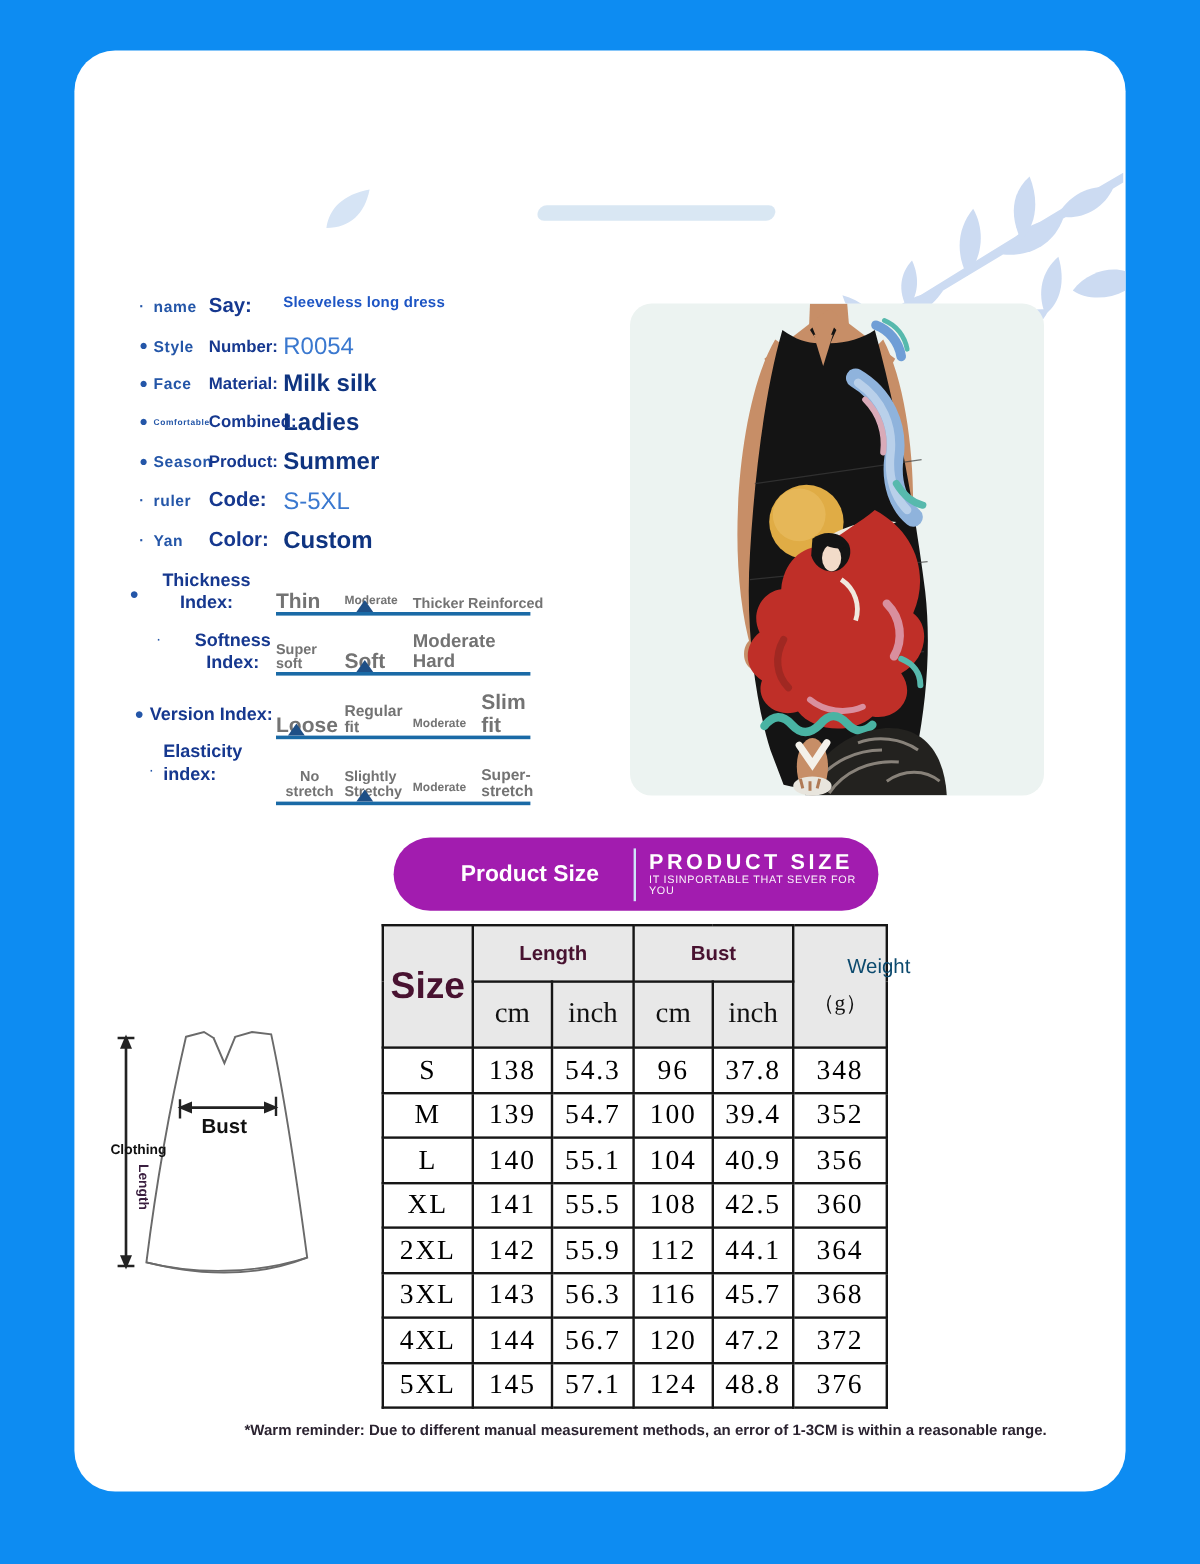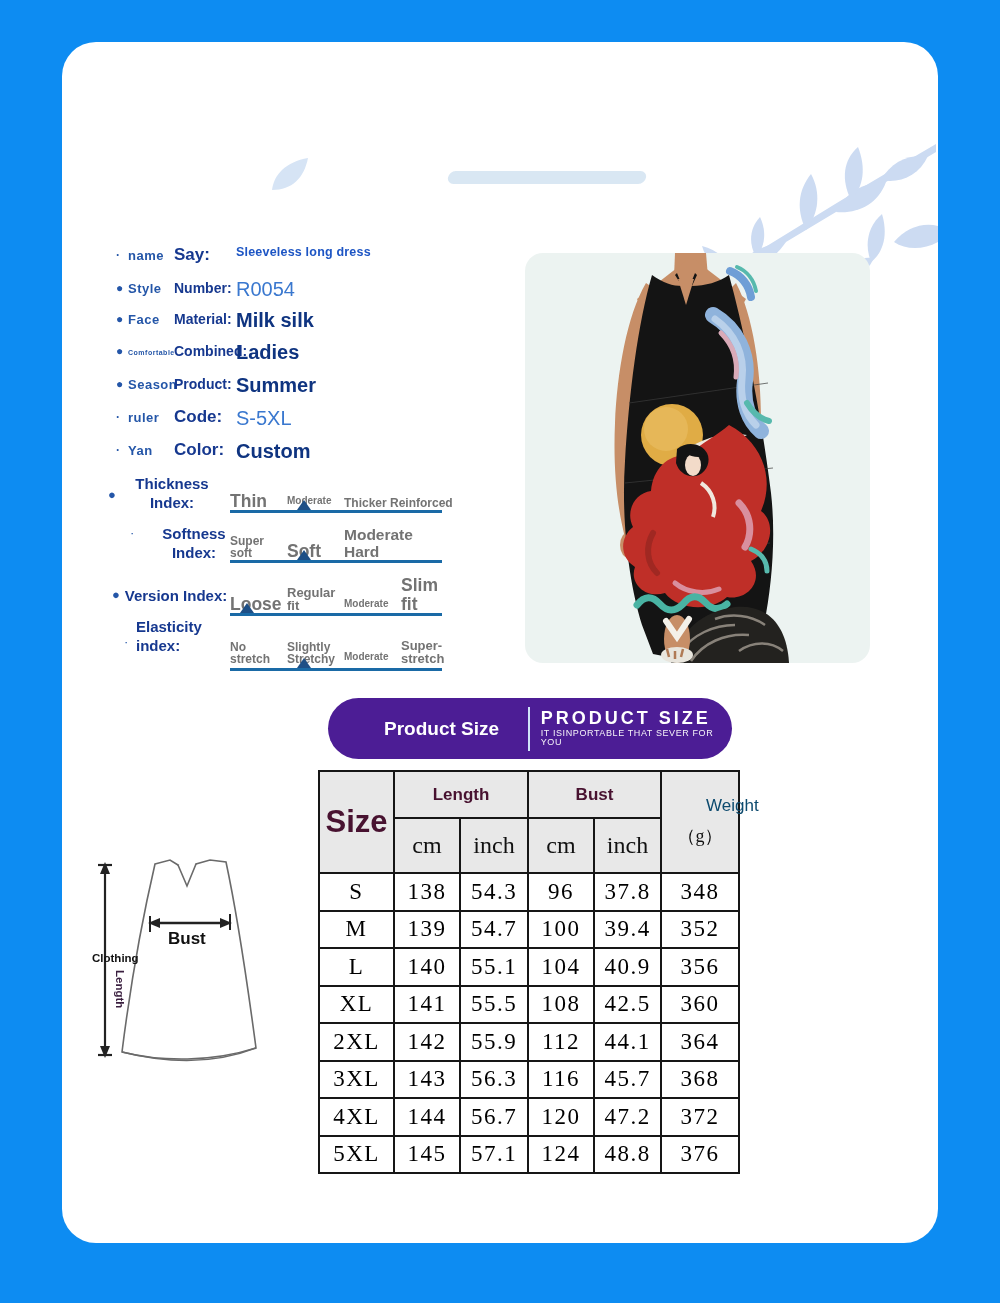--- a/index.html
+++ b/index.html
@@ -52,21 +52,21 @@
   .o-md{font-size:12px;}
   .o-md2{font-size:13px;}
   .o-sm{font-size:10px;bottom:6px;}
   .o-sm2{font-size:12px;}
   .idx-line{position:absolute;left:118px;width:212px;height:3px;background:#1a6aa6;}
   .idx-marker{position:absolute;width:0;height:0;border-left:7px solid transparent;border-right:7px solid transparent;border-bottom:10px solid #1e4f86;}
   
   .photo{position:absolute;left:463px;top:211px;width:345px;height:410px;background:#ecf3f1;border-radius:18px;overflow:hidden;}
   
   .banner{position:absolute;left:266px;top:656px;width:404px;height:61px;border-radius:31px;
-    background:#4c1d95;display:flex;align-items:center;color:#fff;}
+    background:#a21caf;display:flex;align-items:center;color:#fff;}
   .banner-left{width:148px;margin-left:56px;font-size:19px;font-weight:800;white-space:nowrap;}
   .banner-divider{width:2px;height:44px;background:#cfe4f8;margin-left:0px;}
   .banner-right{margin-left:11px;line-height:1.1;}
   .banner-right .bt{font-size:18px;font-weight:700;letter-spacing:3px;}
   .banner-right .bs{font-size:9px;letter-spacing:.6px;opacity:.95;}
   
   .size-table{position:absolute;left:256px;top:728px;border-collapse:collapse;table-layout:fixed;width:420px;}
   .size-table td{border:2.5px solid #161616;text-align:center;vertical-align:middle;padding:0;}
   .size-table .hd{background:#e8e8e8;}
   .h-size{font-size:31px;font-weight:800;color:#481230;}
@@ -190,21 +190,21 @@
           <span class="idx-opt o-sm" style="left: 114px;">Moderate</span>
           <span class="idx-opt o-lg" style="left: 171px;">Slim fit</span>
         </div>
         <div class="idx-line" style="top: 571px;"></div>
         <div class="idx-marker" style="left: 128px; top: 561px;"></div>
       </div>
       <div class="idx-row" style="top: 0px;">
         <span class="idx-bullet" style="left: 12px; top: 592px;">·</span>
         <div class="idx-label" style="left: 24px; top: 576px; width: 104px; text-align: left;">Elasticity index:</div>
         <div class="idx-opts" style="top: 588px;">
-          <span class="idx-opt o-sm2" style="left: 0px;">No stretch</span>
+          <span class="idx-opt o-sm2" style="left: 0px; text-align: center;">No stretch</span>
           <span class="idx-opt o-sm2" style="left: 57px;">Slightly Stretchy</span>
           <span class="idx-opt o-sm" style="left: 114px;">Moderate</span>
           <span class="idx-opt o-md2" style="left: 171px;">Super-stretch</span>
         </div>
         <div class="idx-line" style="top: 626px;"></div>
         <div class="idx-marker" style="left: 185px; top: 616px;"></div>
       </div>
     </div>
 
   <div class="photo">
@@ -392,14 +392,15 @@
       <line x1="140" y1="56" x2="140" y2="72" stroke="#222" stroke-width="2"></line>
       <line x1="66" y1="65" x2="134" y2="65" stroke="#222" stroke-width="2.4"></line>
       <polygon points="58,65 70,60 70,70" fill="#222"></polygon>
       <polygon points="142,65 130,60 130,70" fill="#222"></polygon>
       <text id="bust-label" x="78" y="86" font-family="Liberation Sans, sans-serif" font-size="17" font-weight="bold" fill="#111">Bust</text>
       <text id="len-label1" x="2" y="104" font-family="Liberation Sans, sans-serif" font-size="11.5" font-weight="bold" fill="#111">Clothing</text>
       <text id="len-label2" x="26" y="112" font-family="Liberation Sans, sans-serif" font-size="11.5" font-weight="bold" fill="#3a1f3f" transform="rotate(90 26 112)">Length</text>
     </svg>
   </div>
 
+  <div class="reminder">*Warm reminder: Due to different manual measurement methods, an error of 1-3CM is within a reasonable range.</div>
 
 </div>
 
 </body></html>

